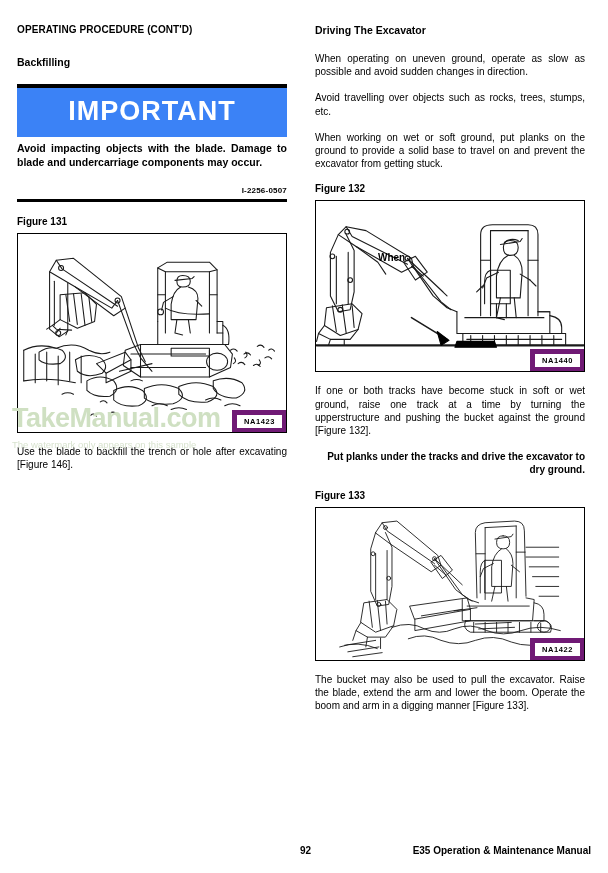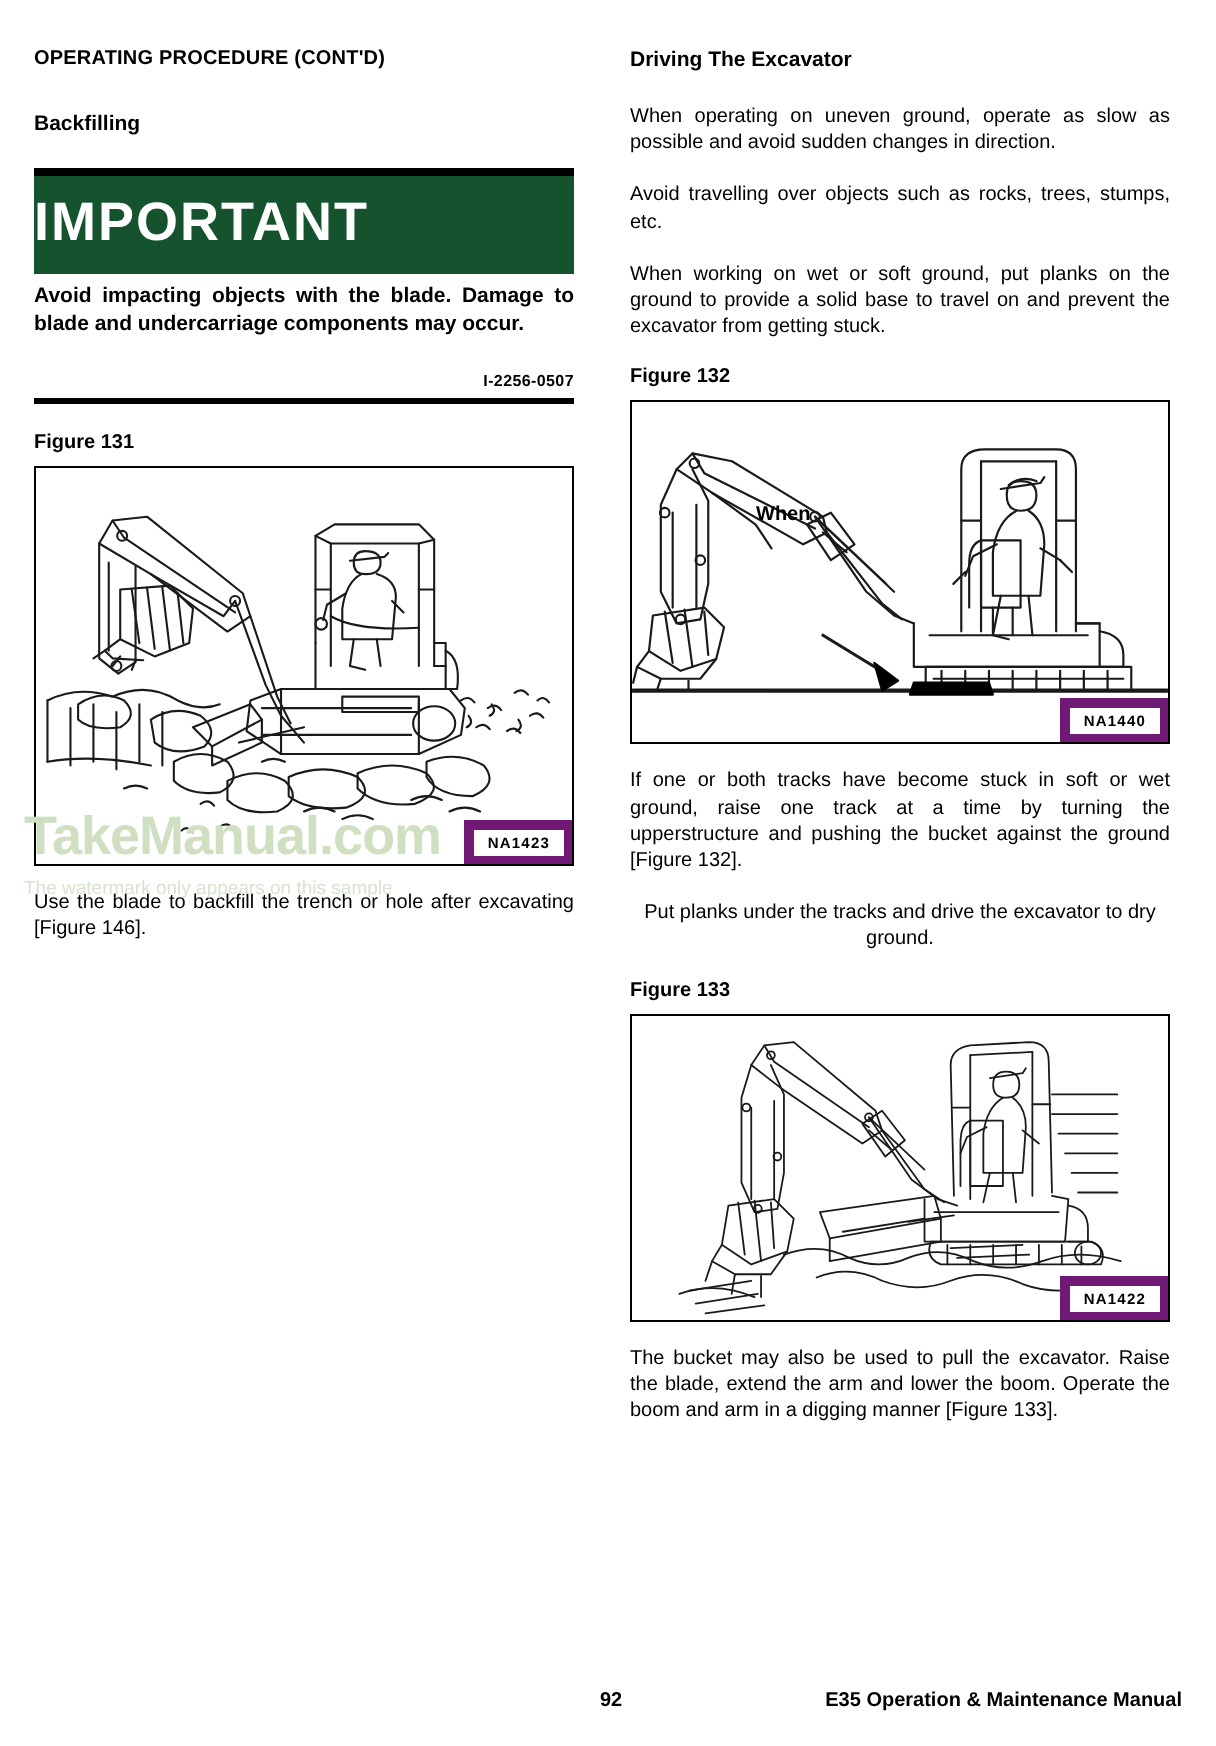--- a/index.html
+++ b/index.html
@@ -41,33 +41,33 @@
     font-weight: bold;
     margin: 0 0 16px 0;
   }
   p.body {
     font-size: 10px;
     line-height: 13.2px;
     margin: 0 0 13px 0;
     text-align: justify;
   }
   p.body.last { margin-bottom: 0; }
-  p.body.nojust { text-align: center; }
+  p.body.nojust { text-align: right; font-weight: bold; }
 
   
   .callout { margin: 0 0 14px 0; }
   .callout-rule-top {
     height: 4px;
     background: #000;
     margin-bottom: 0;
   }
   .callout-banner {
-    background: #14532d;
+    background: #3b82f6;
     color: #ffffff;
-    text-align: left;
+    text-align: center;
     font-size: 27px;
     font-weight: bold;
     letter-spacing: 1px;
     line-height: 1;
     padding: 10px 0 12px 0;
   }
   .callout-text {
     font-size: 10.5px;
     font-weight: bold;
     line-height: 13.5px;

